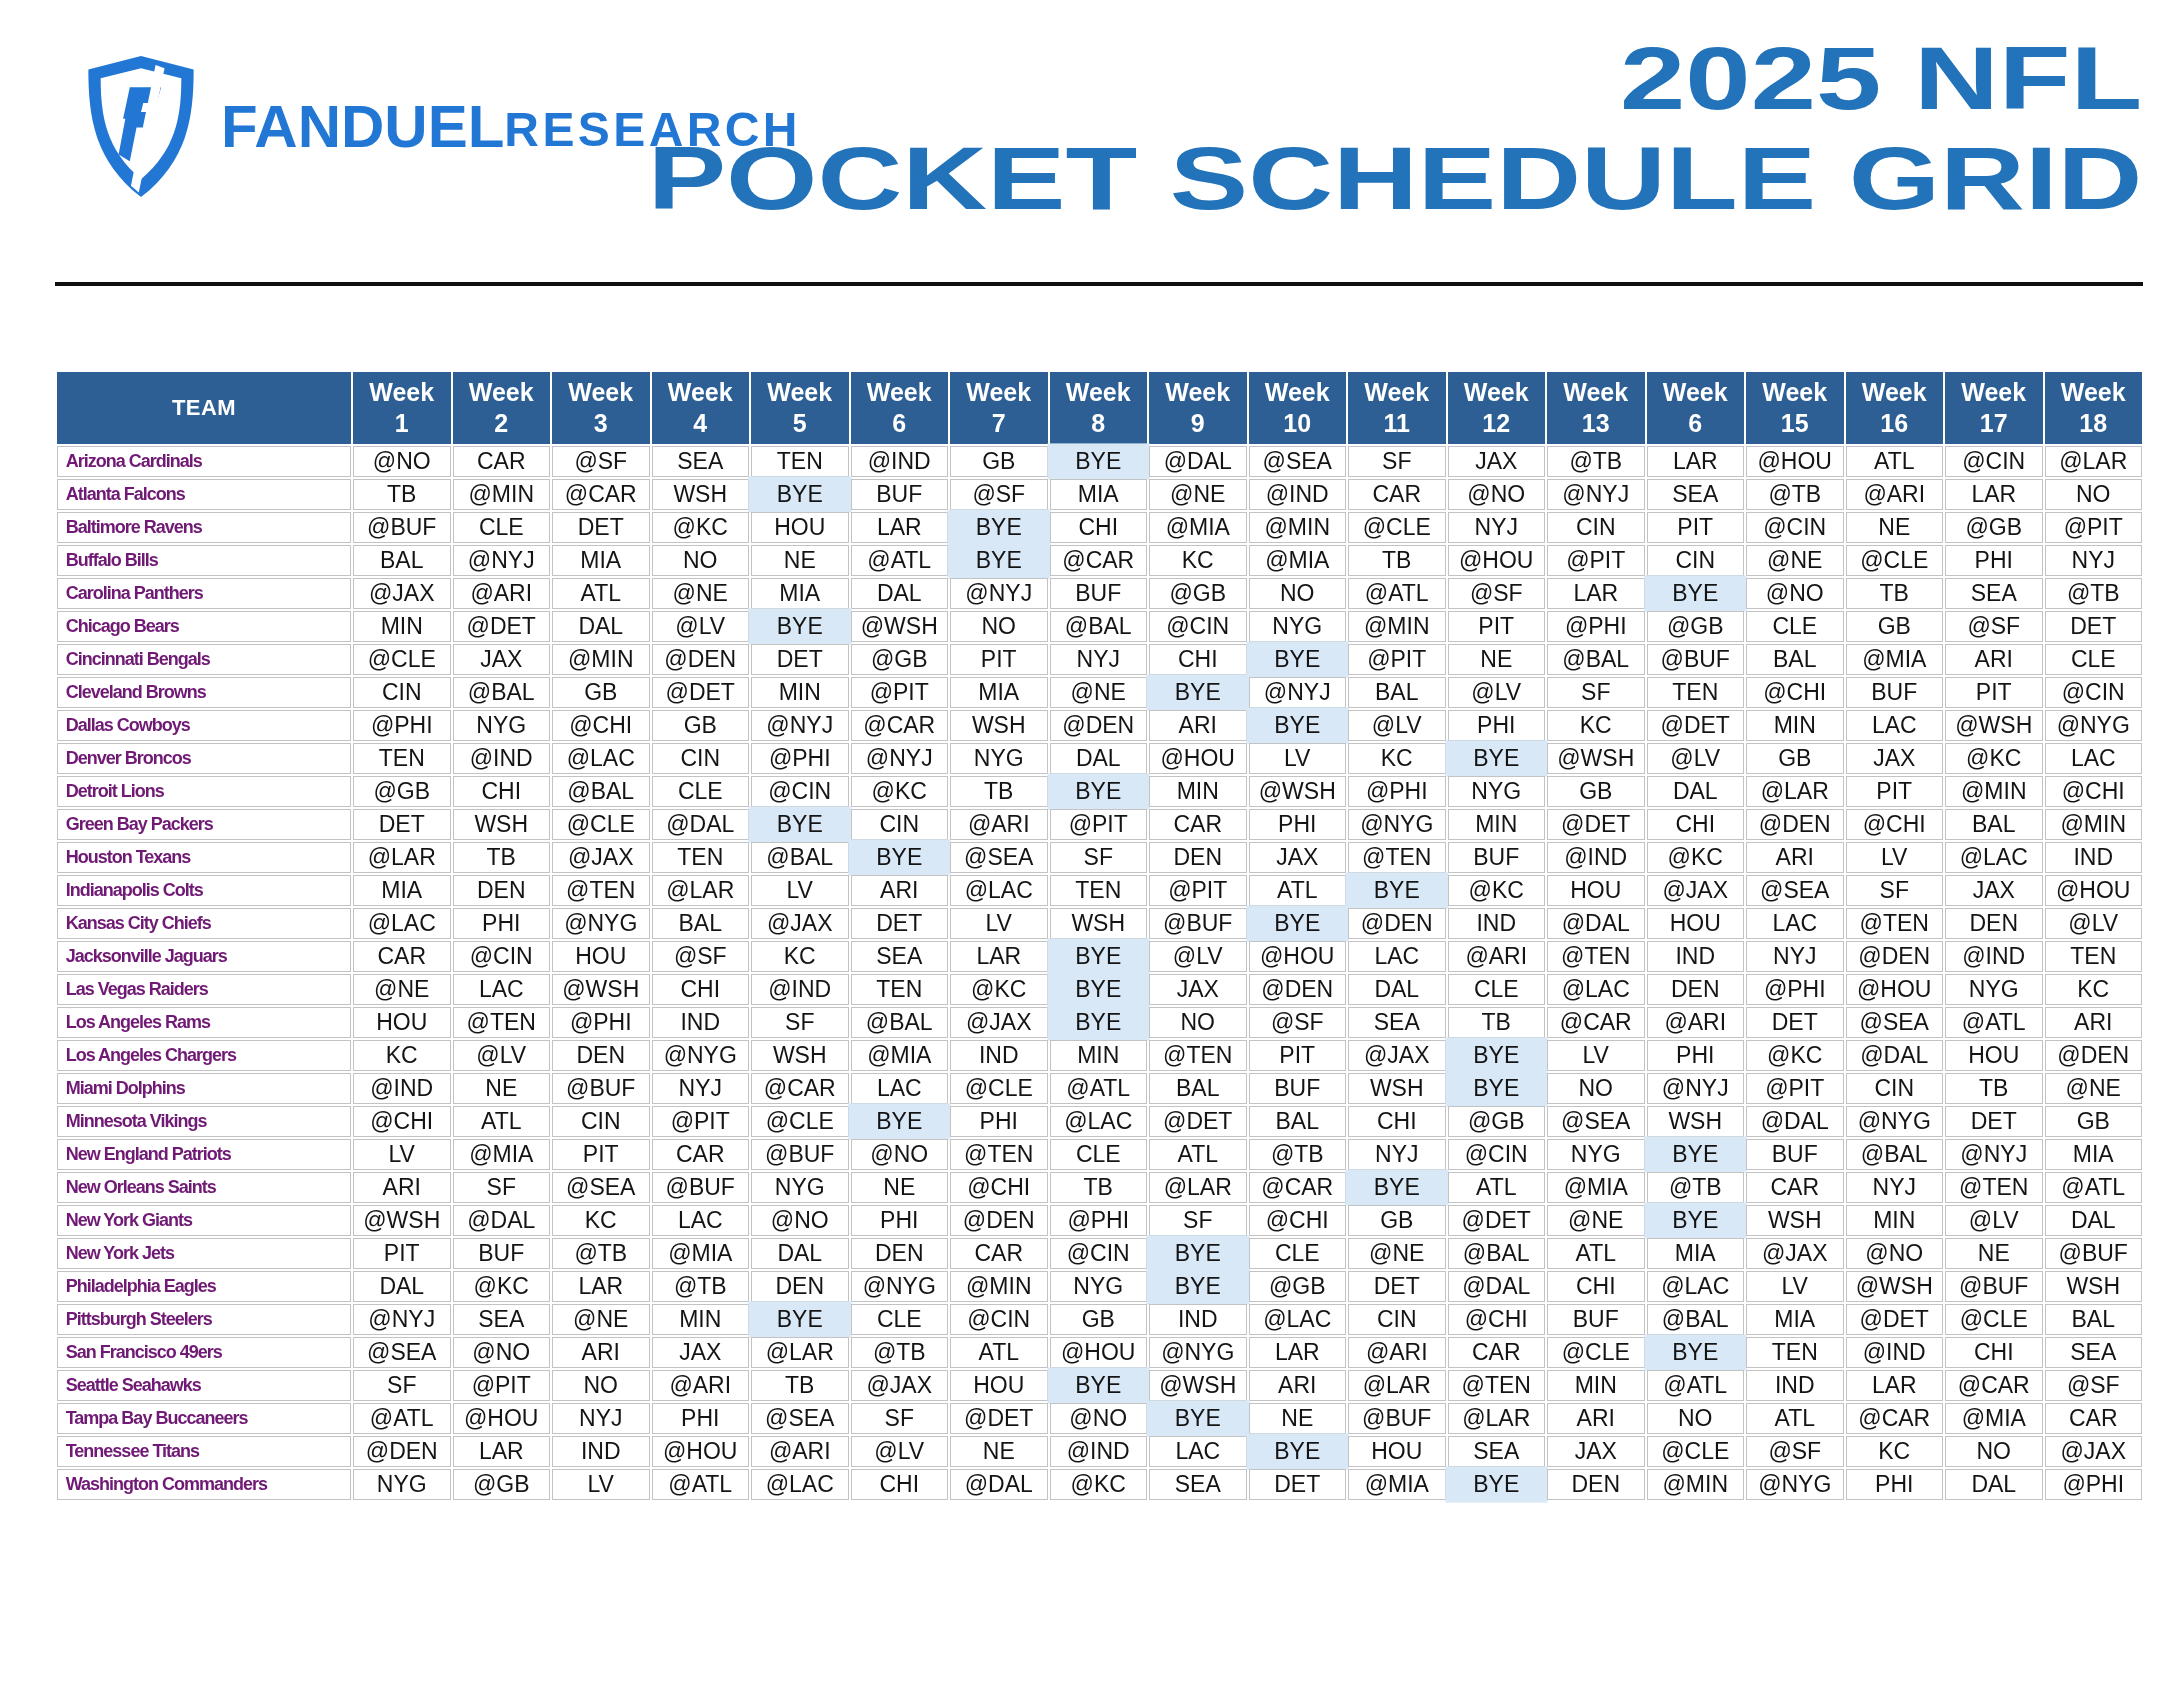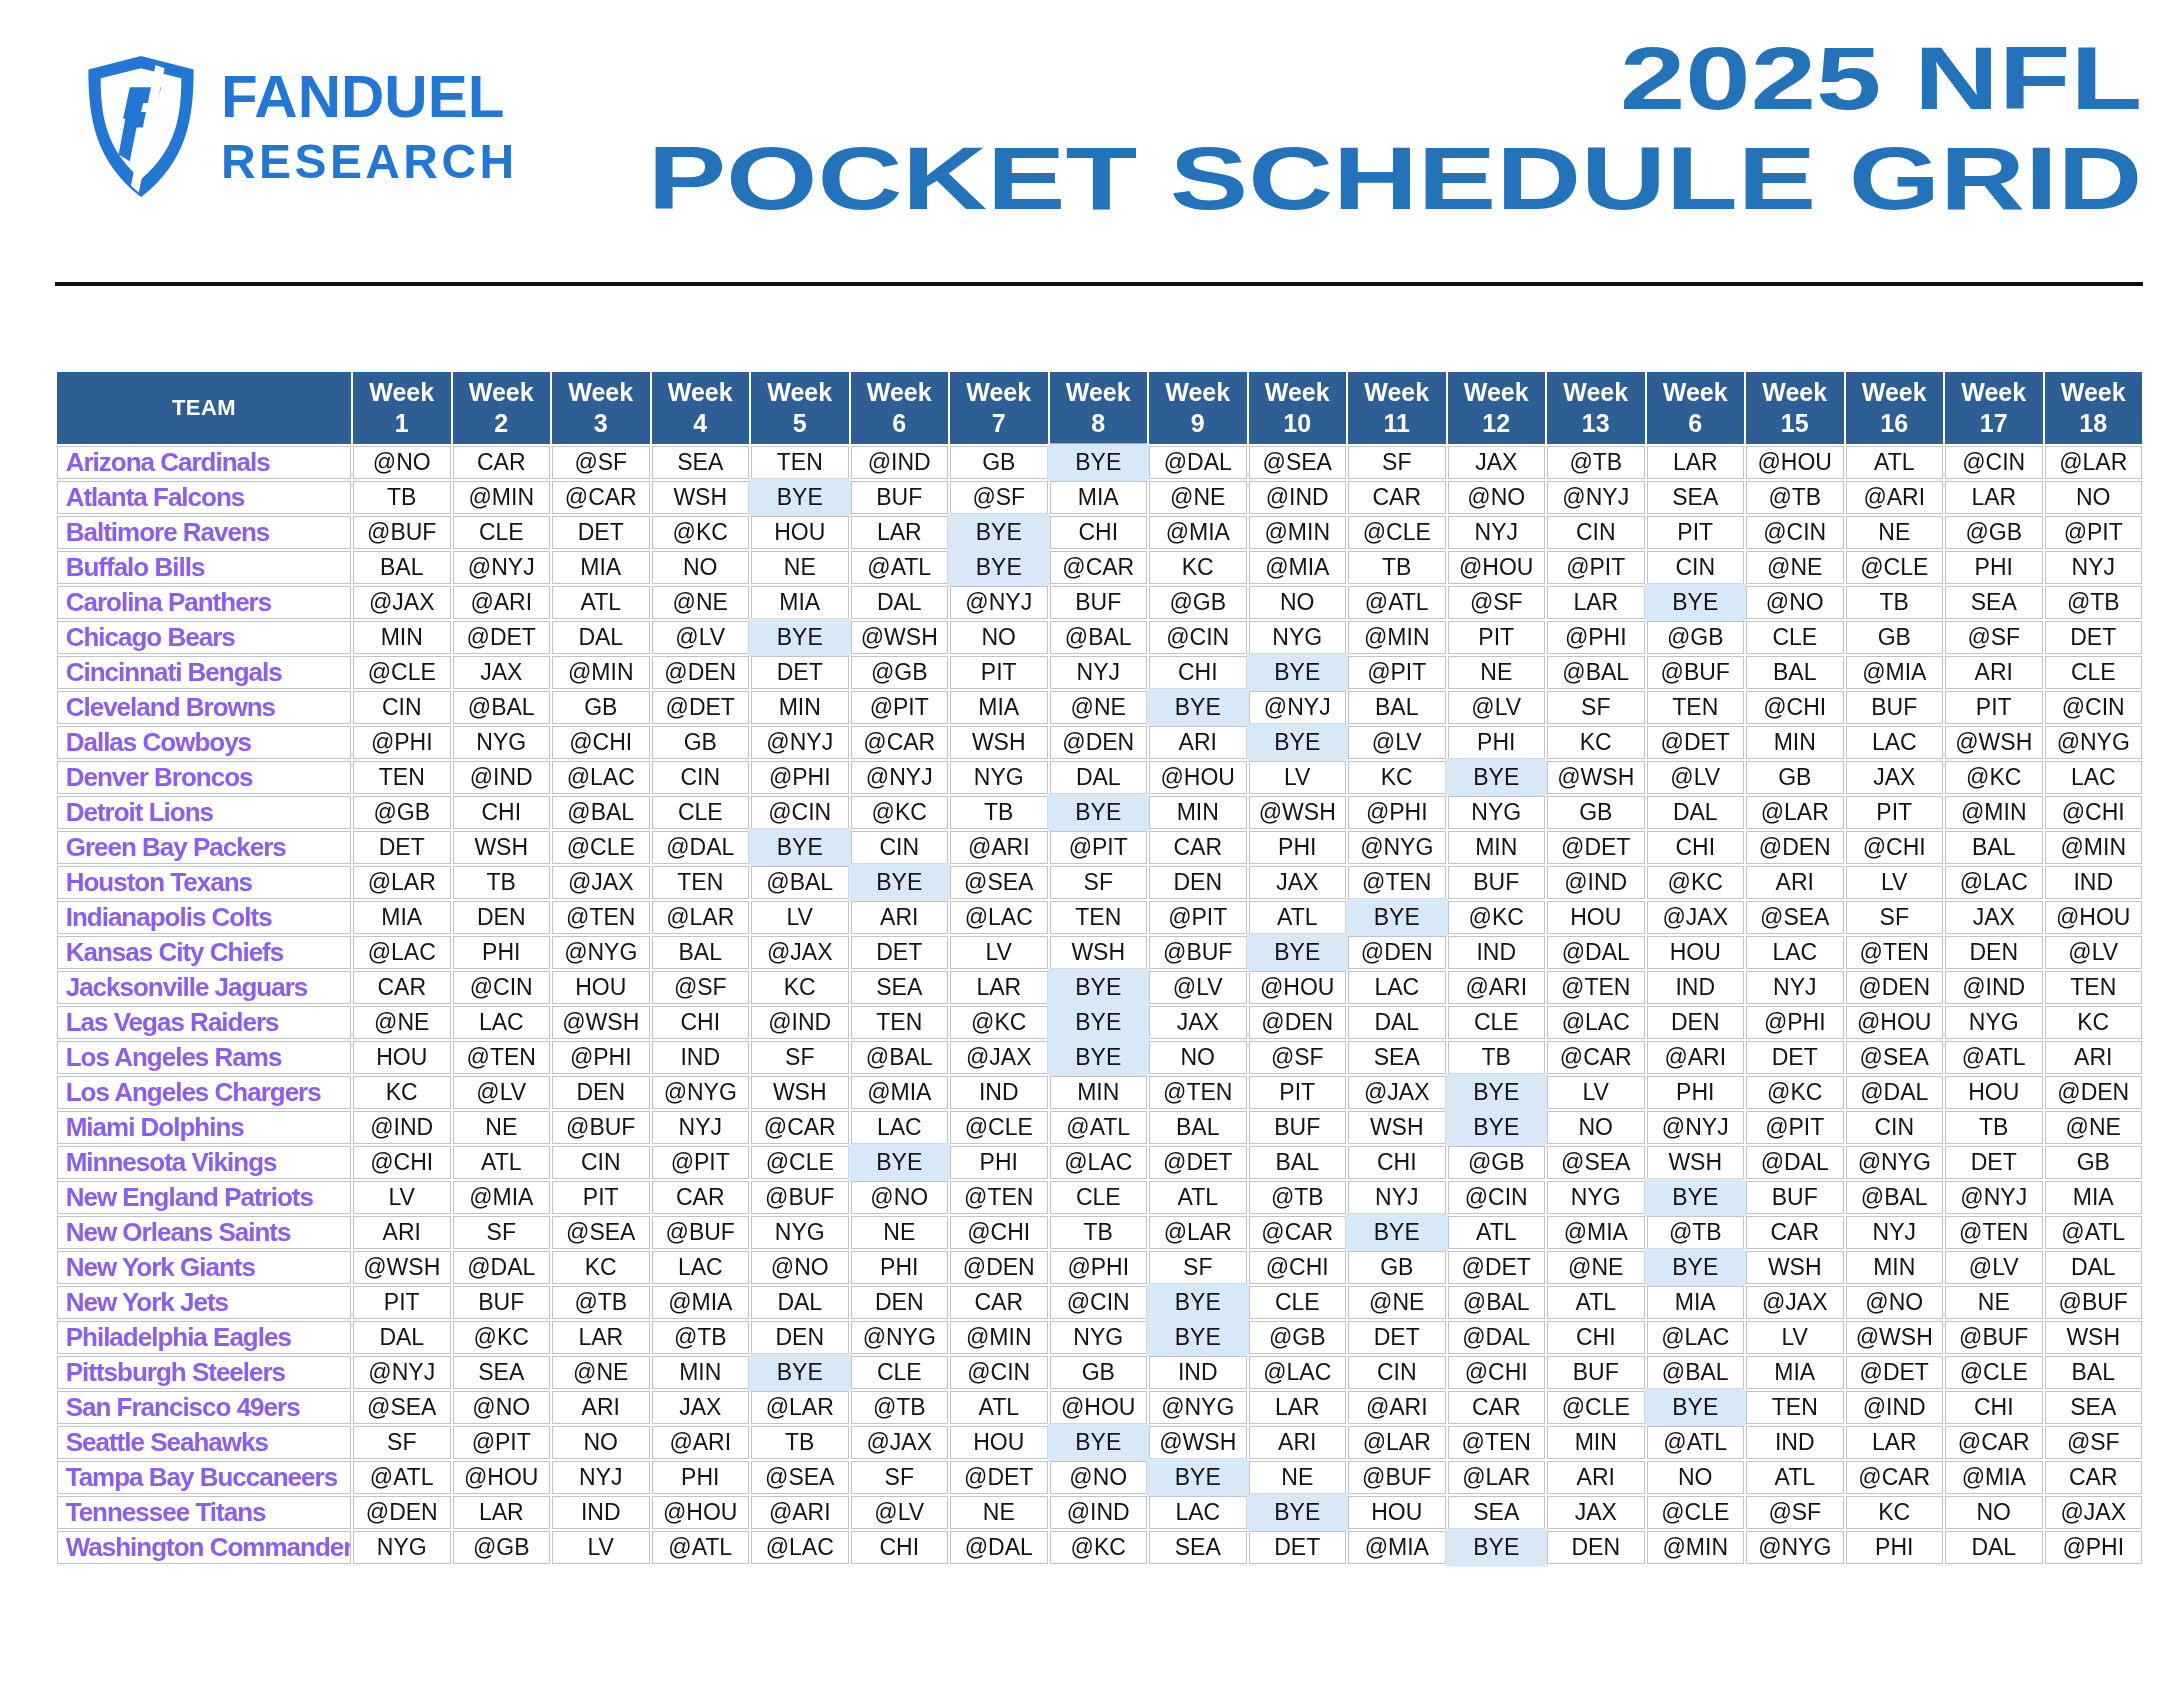--- a/index.html
+++ b/index.html
@@ -17,21 +17,21 @@
     width:2181px;height:1685px;position:relative;overflow:hidden;
     font-family:"Liberation Sans", sans-serif;color:var(--text-dark);
   }
 
   
   .logo{
     position:absolute;left:85px;top:53px;
     display:flex;align-items:center;gap:24px;
   }
   .logo-shield{width:112px;height:147px;flex:0 0 auto;}
-  .logo-text{display:flex;flex-direction:column;line-height:1.02;}
+  .logo-text{display:flex;flex-direction:row;line-height:1.02;}
   .logo-brand{
     font-size:60px;font-weight:bold;color:var(--logo-blue);
     letter-spacing:0px;
   }
   .logo-sub{
     font-size:48px;font-weight:600;color:var(--logo-blue);
     letter-spacing:3.4px;margin-top:10px;
   }
 
   .title{
@@ -60,22 +60,22 @@
     height:72px;padding:0;border:0;
   }
   table.sched th.team-head{font-size:22px;letter-spacing:0.4px;}
   table.sched td{
     background:#ffffff;border:0.9px solid var(--cell-border);
     height:31px;text-align:center;vertical-align:middle;
     font-size:23px;color:#141414;padding:0;
     white-space:nowrap;overflow:hidden;
   }
   table.sched td.team{
-    text-align:left;font-weight:bold;font-size:26px;letter-spacing:-1px;
-    padding-left:7.7px;color:#8b5cf6;
+    text-align:left;font-weight:bold;font-size:18px;letter-spacing:-1px;
+    padding-left:7.7px;color:#701a75;
   }
   table.sched td.bye{
     background:var(--bye-bg);
     border-color:var(--bye-bg);
     box-shadow:0 0 0 2.6px var(--bye-bg);
   }
 </style>
 </head>
 <body>
 

